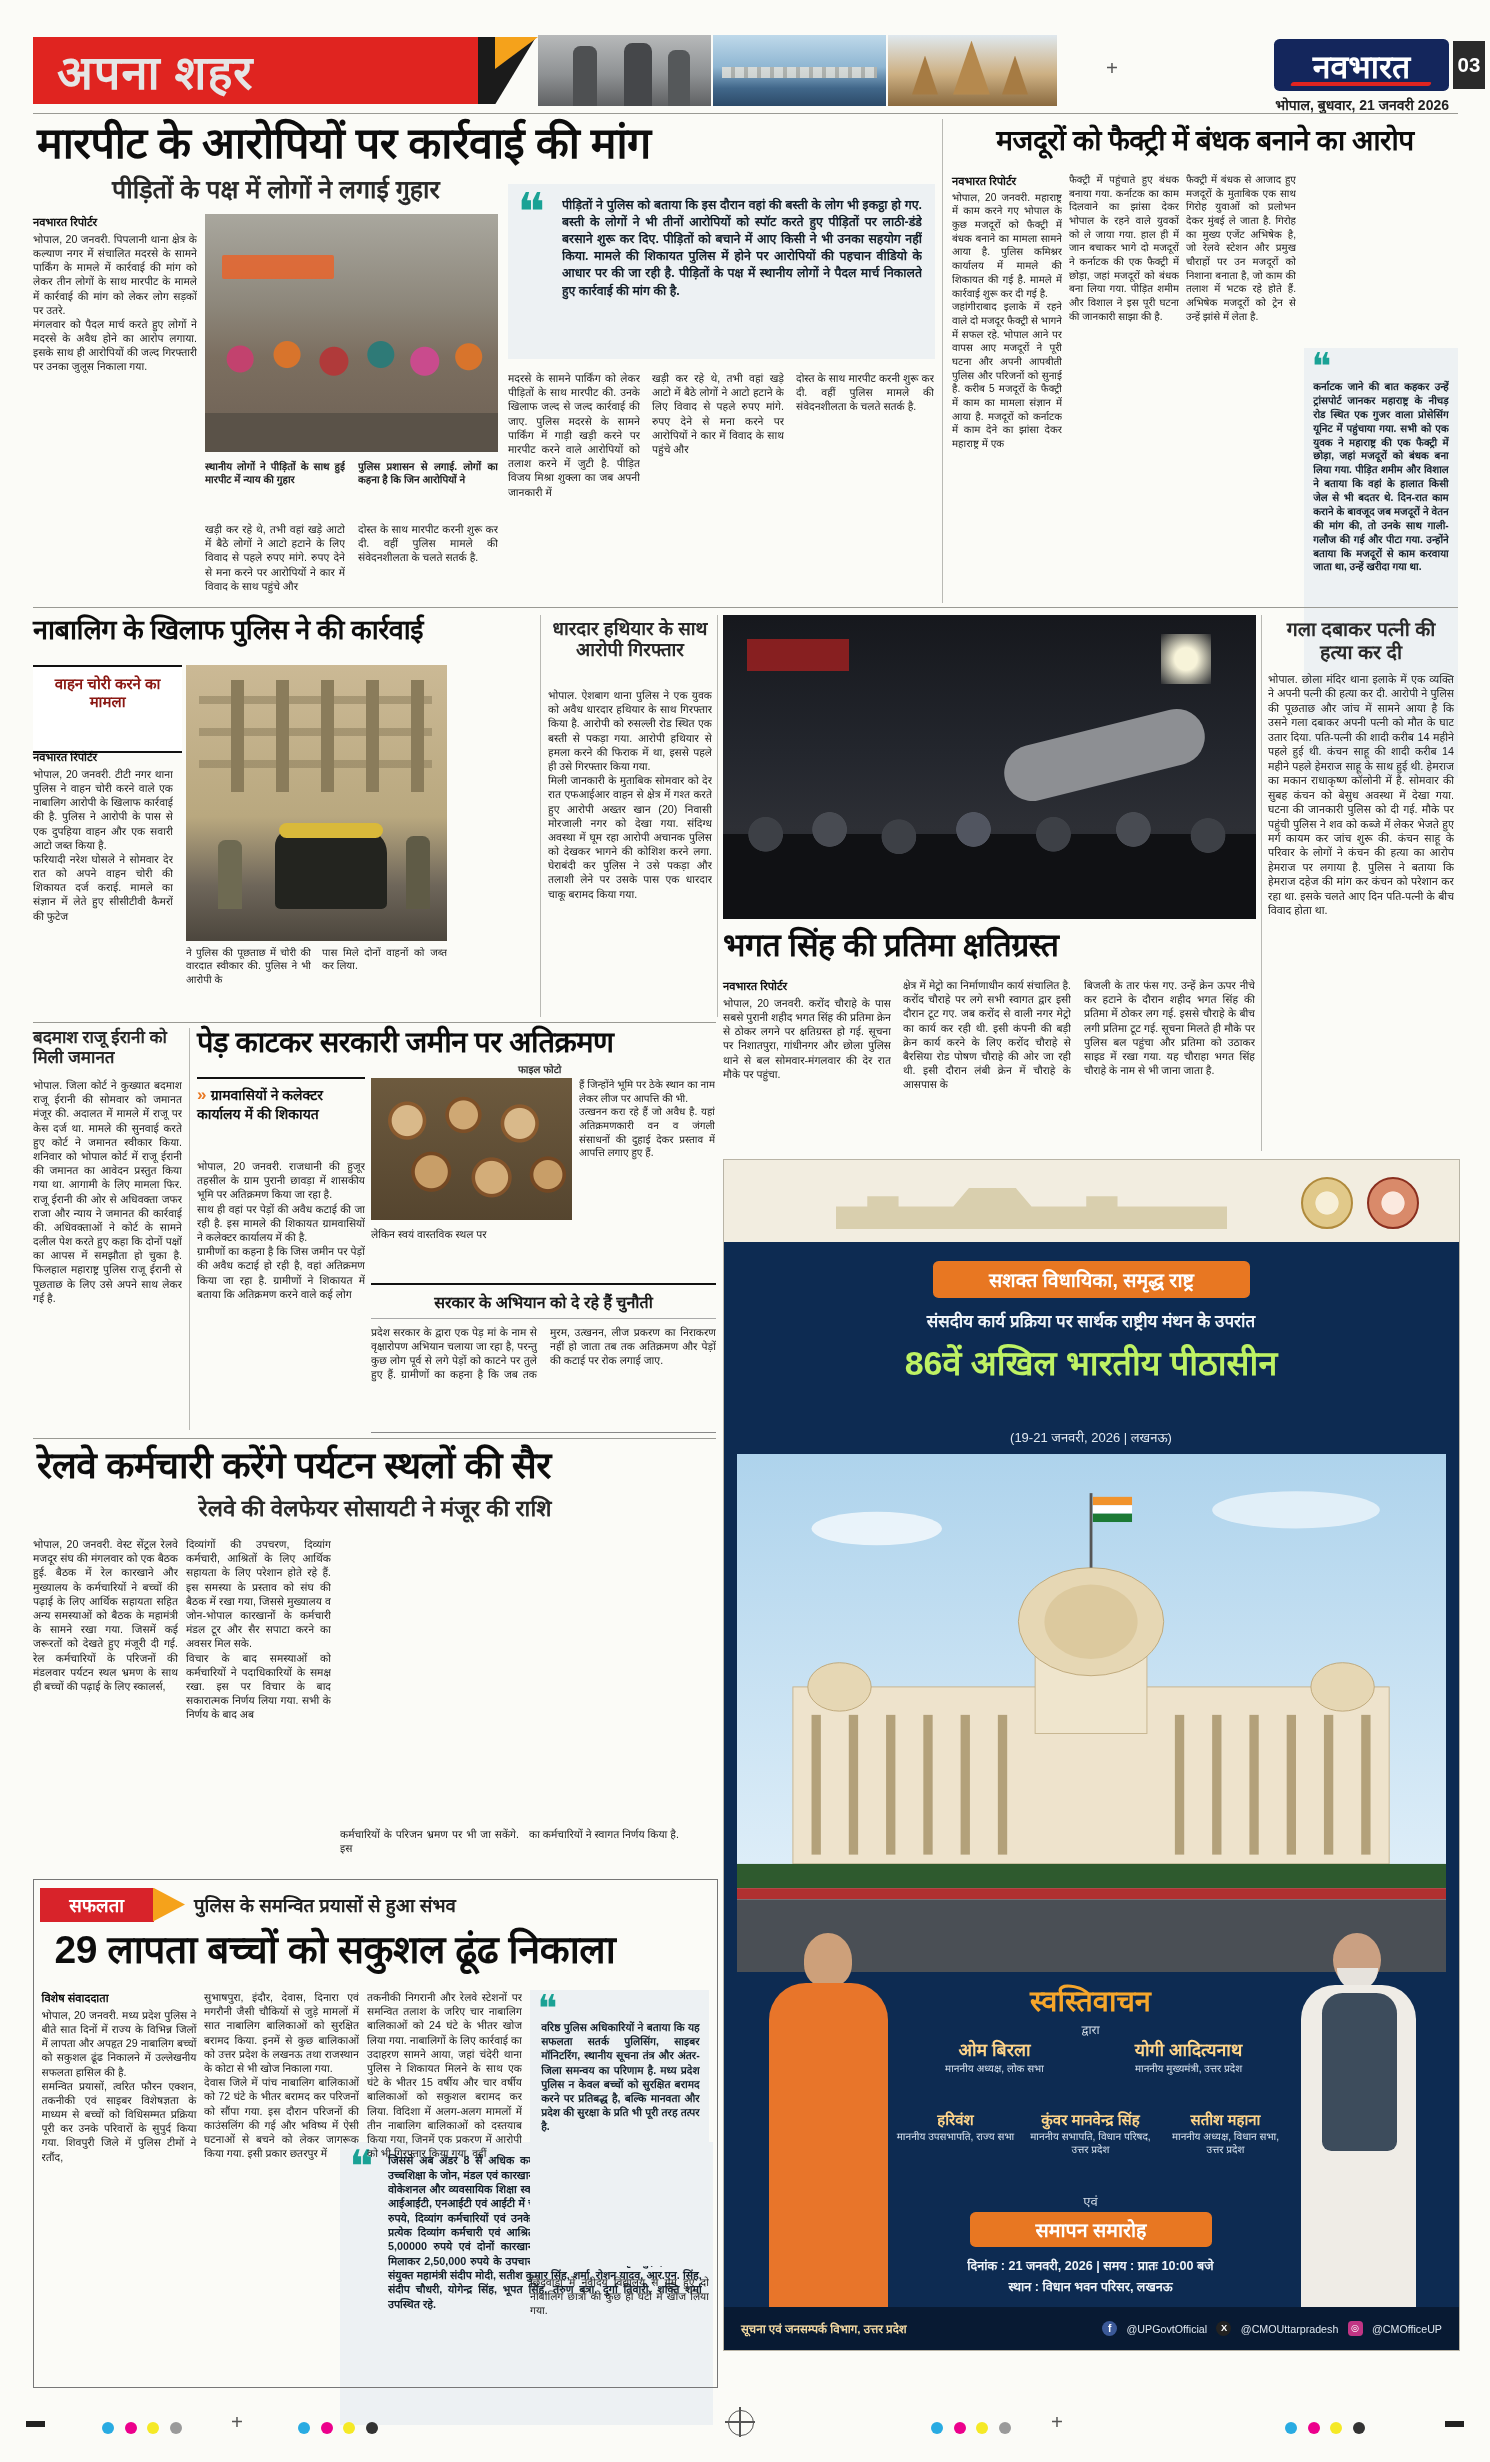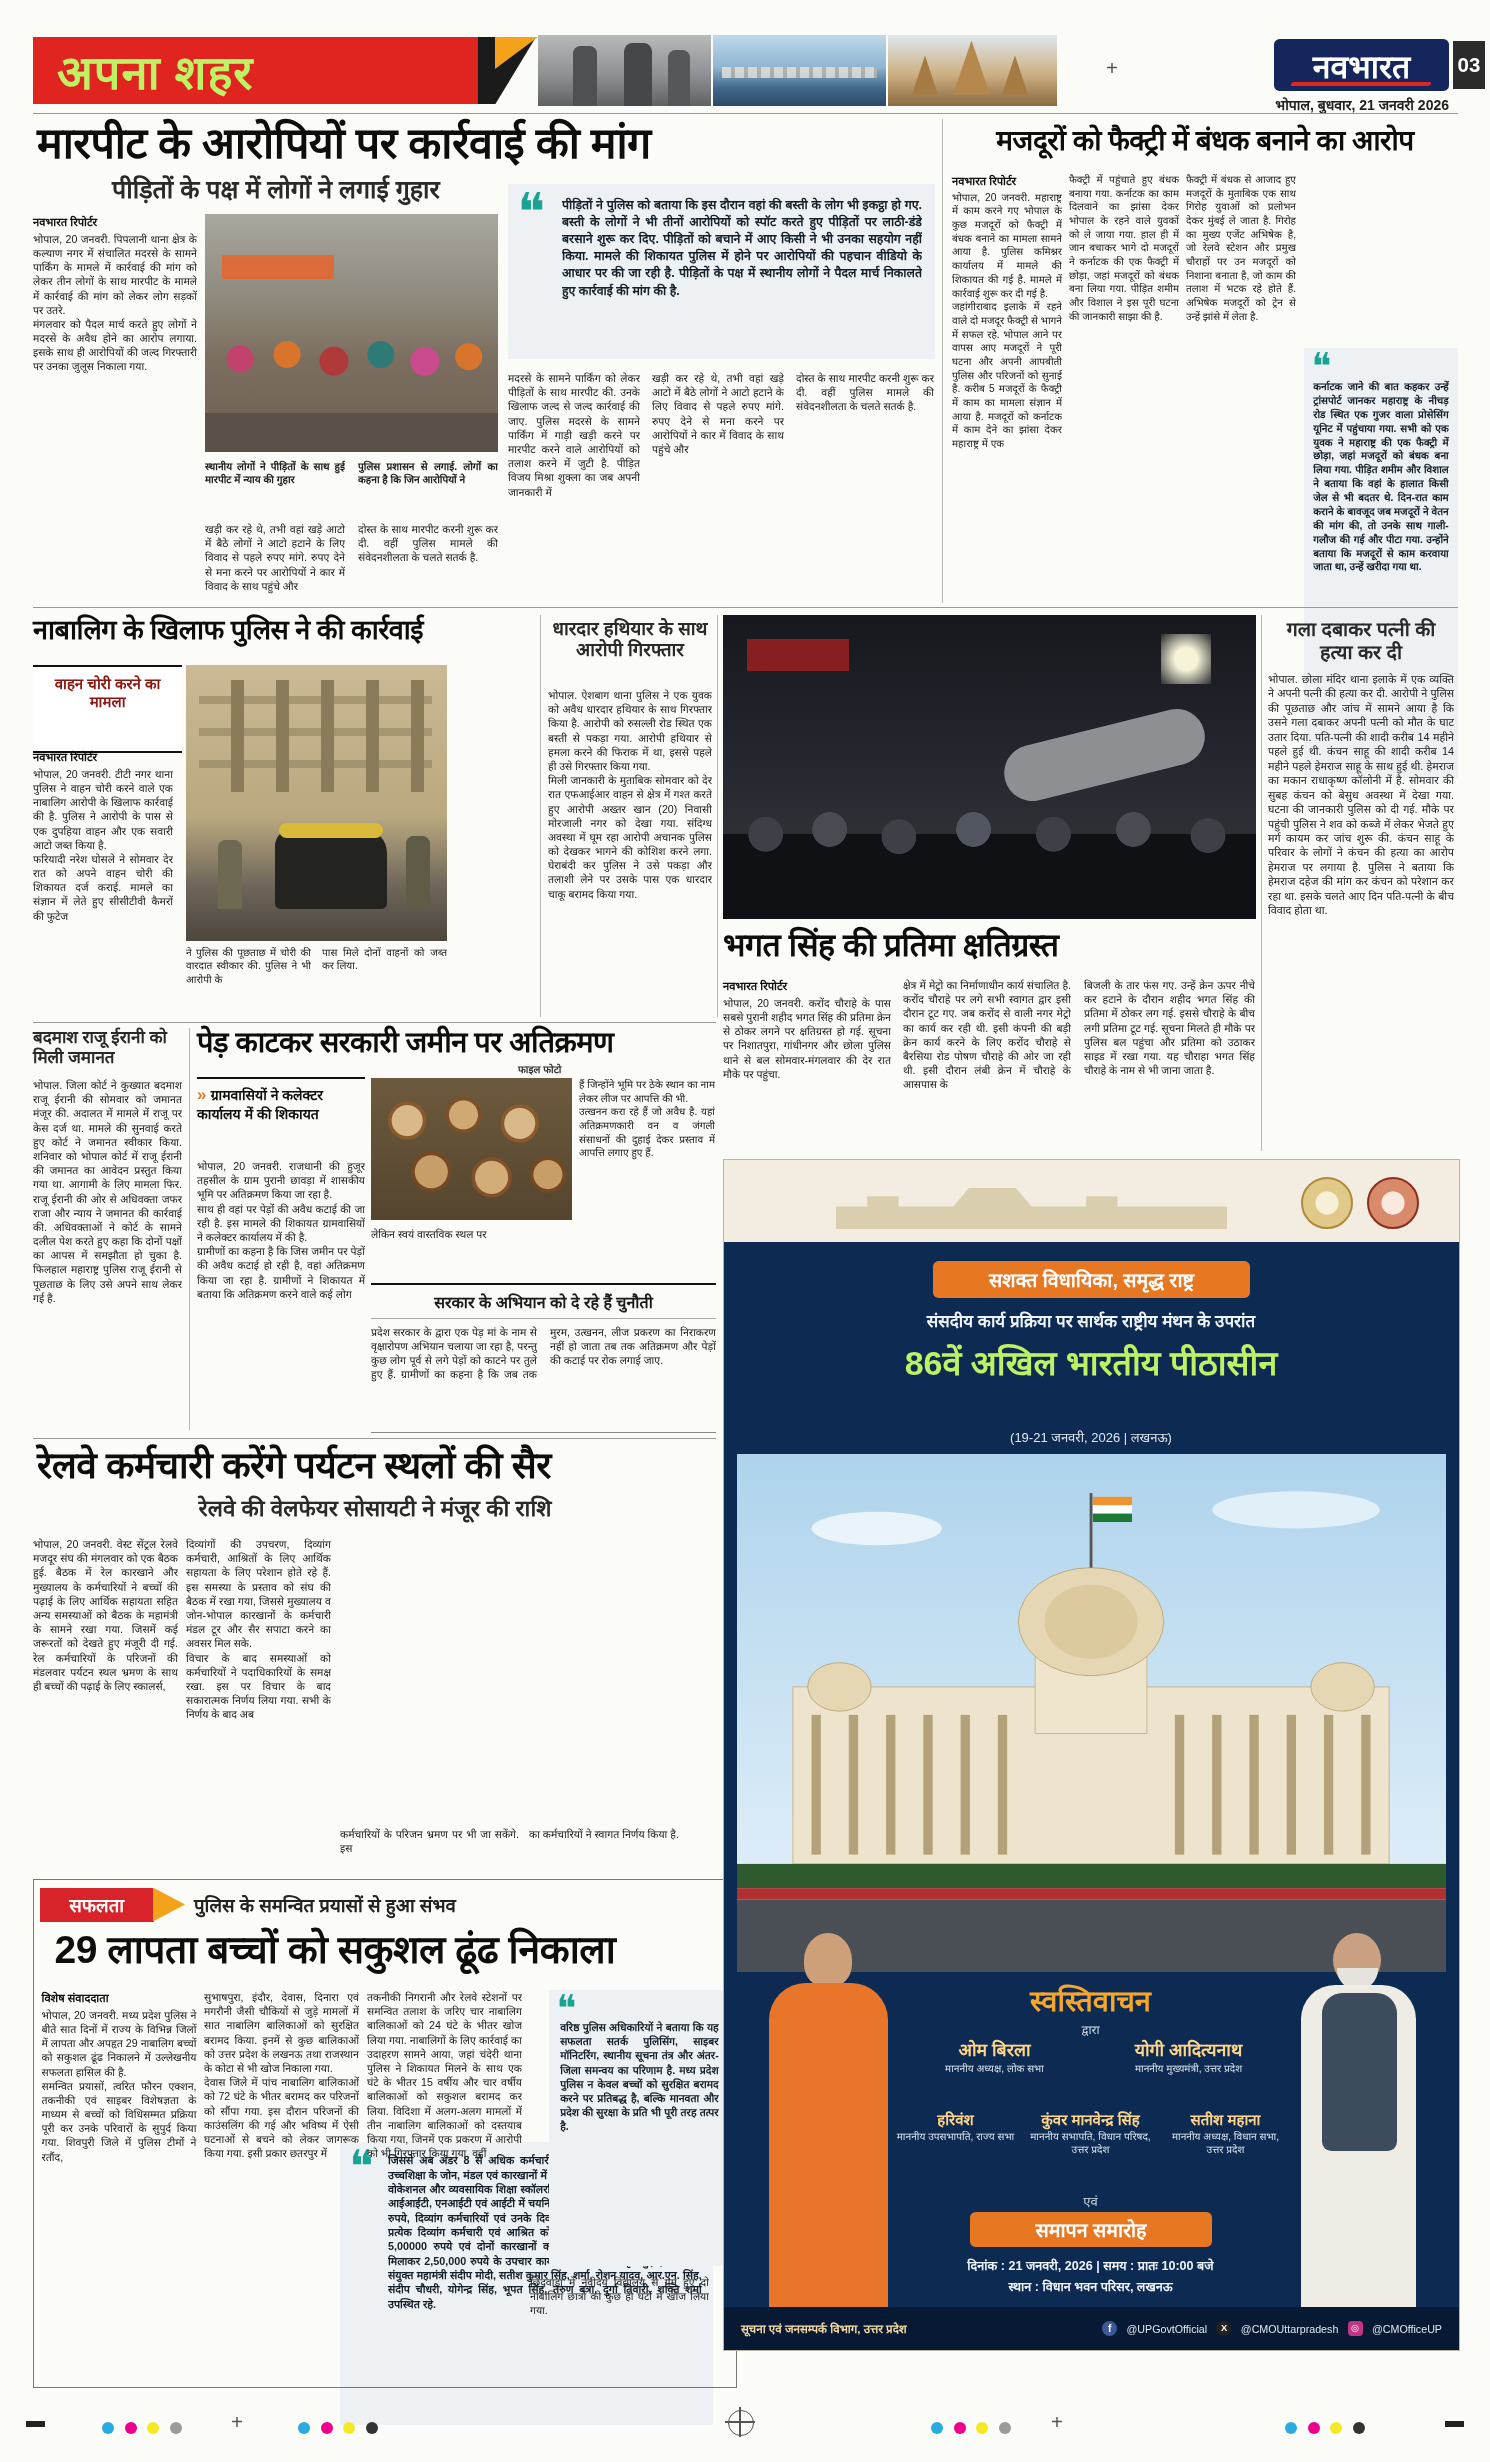--- a/index.html
+++ b/index.html
@@ -25,21 +25,21 @@
   .ad-title-sub{color:#d7e2ee;font-size:10.2px;line-height:1.25;margin-top:2.8px;}
   .dot{display:inline-block;width:12px;height:12px;border-radius:50%;margin-right:6.5px;vertical-align:middle;}
   .regplus{font-size:20.5px;color:#555;font-weight:400;}
 </style>
 </head>
 <body>
 
 <div class="page">
 
   <div class="abs" style="left:33px;top:37px;width:445px;height:67px;background:#e02420;display:flex;align-items:center;">
-    <span class="abs" style="position:static;color:#bef264;font-weight:700;font-size:47px;padding-left:24px;letter-spacing:0.9px;">अपना शहर</span>
+    <span class="abs" style="position:static;color:#e5e5e5;font-weight:700;font-size:47px;padding-left:24px;letter-spacing:0.9px;">अपना शहर</span>
   </div>
   <div class="abs" style="left:478px;top:37px;width:58px;height:67px;background:#1b1b1b;clip-path:polygon(0 0,100% 0,30% 100%,0 100%);"></div>
   <div class="abs" style="left:495px;top:37px;width:43px;height:32px;background:#f5a21b;clip-path:polygon(0 0,100% 0,0 100%);"></div>
 
   <div class="abs photo" style="left:538px;top:35px;width:173px;height:71px;background:linear-gradient(180deg,#b7b9ba 0%,#8f9294 55%,#5f6163 100%);">
     <div class="abs" style="left:35px;top:11.2px;width:24px;height:60px;background:#4e5052;border-radius:7.5px 7.5px 0 0;"></div>
     <div class="abs" style="left:86px;top:7.5px;width:28px;height:63px;background:#45474a;border-radius:8.4px 8.4px 0 0;"></div>
     <div class="abs" style="left:130px;top:15px;width:22.4px;height:56px;background:#55585a;border-radius:7.5px 7.5px 0 0;"></div>
   </div>
   <div class="abs photo" style="left:713px;top:35px;width:173px;height:71px;background:linear-gradient(180deg,#bfd9ea 0%,#8fb6d2 45%,#41678a 75%,#2c4a68 100%);">
@@ -208,21 +208,21 @@
   <div class="abs body-text" style="left:186px;top:1537px;width:145px;height:335px;">दिव्यांगों की उपचरण, दिव्यांग कर्मचारी, आश्रितों के लिए आर्थिक सहायता के लिए परेशान होते रहे हैं. इस समस्या के प्रस्ताव को संघ की बैठक में रखा गया, जिससे मुख्यालय व जोन-भोपाल कारखानों के कर्मचारी मंडल टूर और सैर सपाटा करने का अवसर मिल सके.
 विचार के बाद समस्याओं को कर्मचारियों ने पदाधिकारियों के समक्ष रखा. इस पर विचार के बाद सकारात्मक निर्णय लिया गया. सभी के निर्णय के बाद अब</div>
 
   <div class="abs quote-block" style="left:340px;top:1537px;width:373px;height:283px;">
     <span class="qmark" style="left:9.3px;top:1.9px;font-size:45px;">❝</span>
     <div class="quote-text" style="margin:11.2px 11.2px 9.3px 48px;font-size:10.8px;line-height:1.33;height:259px;overflow:hidden;">जिससे अब अंडर 8 से अधिक कर्मचारी भ्रमण पर जा सकेंगे. इसके अलावा उच्चशिक्षा के जोन, मंडल एवं कारखानों में कार्य करने वाले कर्मचारियों के बच्चों को वोकेशनल और व्यवसायिक शिक्षा स्कॉलरशिप के रूप में तीन करोड़, एमबीबीएस, आईआईटी, एनआईटी एवं आईटी में चयनित बच्चों को लैपटॉप के लिए 1,20,000 रुपये, दिव्यांग कर्मचारियों एवं उनके दिव्यांग बच्चों को आर्थिक सहायता राशि, प्रत्येक दिव्यांग कर्मचारी एवं आश्रित को 28,56,000 रुपये, तीनों मंडलों को 5,00000 रुपये एवं दोनों कारखानों को 2,50,000 रुपये, जोन और मंडल मिलाकर 2,50,000 रुपये के उपचार कार्यक्रमों की राशि स्वीकृत हुई है. बैठक में संयुक्त महामंत्री संदीप मोदी, सतीश कुमार सिंह, शर्मा, रोशन यादव, आर.एन. सिंह, संदीप चौधरी, योगेन्द्र सिंह, भूपत सिंह, तरुण बत्रा, दुर्गा तिवारी, शक्ति शर्मा उपस्थित रहे.</div>
   </div>
   <div class="abs body-text" style="left:340px;top:1827px;width:179px;height:45px;">कर्मचारियों के परिजन भ्रमण पर भी जा सकेंगे. इस</div>
   <div class="abs body-text" style="left:529px;top:1827px;width:183px;height:45px;">का कर्मचारियों ने स्वागत निर्णय किया है.</div>
 
-  <div class="abs" style="left:33px;top:1879px;width:683px;height:507px;border:0.9px solid #777;padding-left:19px;">
+  <div class="abs" style="left:33px;top:1879px;width:683px;height:507px;border:0.9px solid #777;">
     <div class="abs" style="left:5.6px;top:7.5px;width:114px;height:34px;background:#d8232a;color:#fff;display:flex;align-items:center;justify-content:center;">
       <span style="font-weight:700;font-size:18.6px;">सफलता</span>
     </div>
     <div class="abs" style="left:119px;top:7.5px;width:32px;height:34px;background:#f5a21b;clip-path:polygon(0 0,100% 50%,0 100%);"></div>
     <div class="abs" style="left:160px;top:12px;width:503px;font-weight:700;font-size:18.6px;color:#222;">पुलिस के समन्वित प्रयासों से हुआ संभव</div>
 
     <div class="abs headline" style="left:20.5px;top:48px;width:652px;font-size:39px;">29 लापता बच्चों को सकुशल ढूंढ निकाला</div>
 
     <div class="abs" style="left:7.5px;top:110px;width:155px;height:386px;">
       <div class="byline">विशेष संवाददाता</div>

